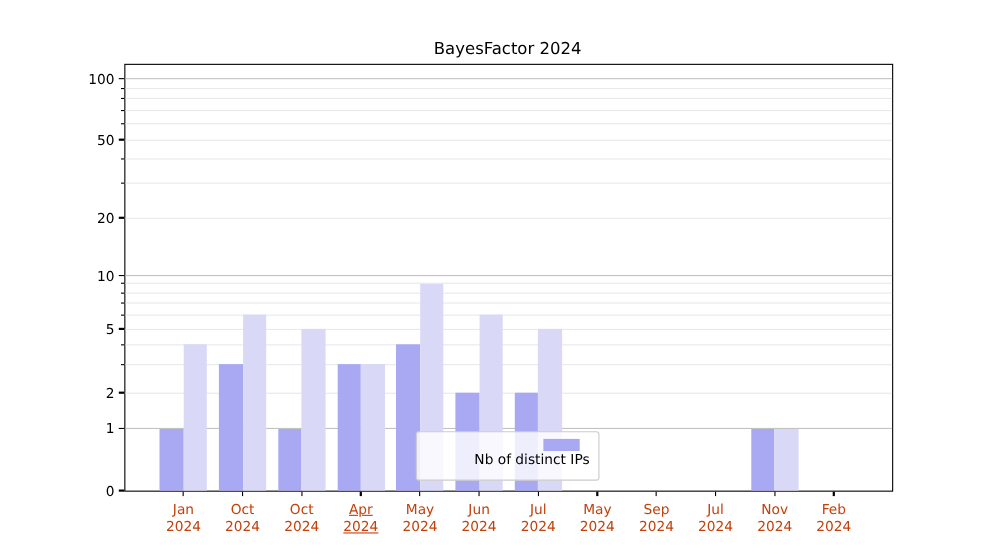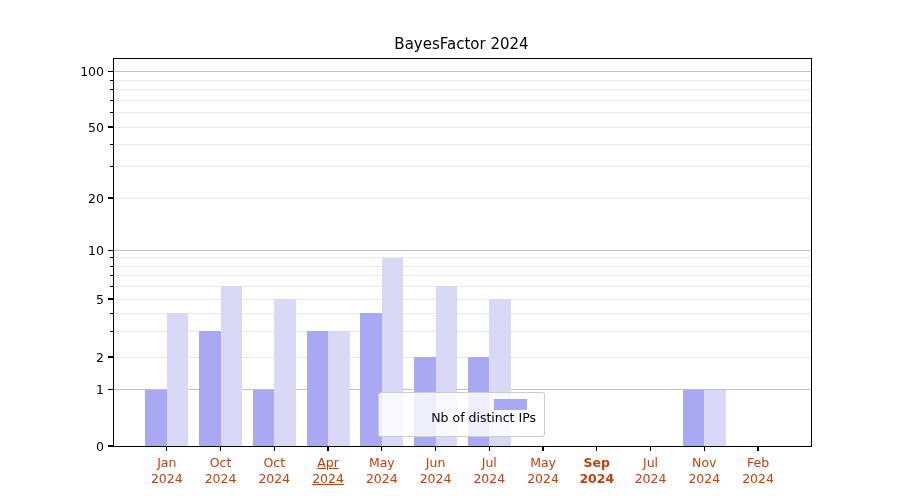--- a/index.html
+++ b/index.html
@@ -109,21 +109,21 @@
       <div class="xtick" style="left: 320.95px; top: 388.3px; height: 4px;"></div>
       <div class="xlab" style="left: 289.55px; top: 396px;">Jun
 2024</div>
       <div class="xtick" style="left: 374.7px; top: 388.3px; height: 4px;"></div>
       <div class="xlab" style="left: 343.3px; top: 396px;">Jul
 2024</div>
       <div class="xtick" style="left: 428.45px; top: 388.3px; height: 4px;"></div>
       <div class="xlab" style="left: 397.05px; top: 396px;">May
 2024</div>
       <div class="xtick" style="left: 482.2px; top: 388.3px; height: 4px;"></div>
-      <div class="xlab" style="left: 450.8px; top: 396px; font-weight: bold;">Sep
+      <div class="xlab" style="left: 450.8px; top: 396px;">Sep
 2024</div>
       <div class="xtick" style="left: 535.95px; top: 388.3px; height: 4px;"></div>
       <div class="xlab" style="left: 504.55px; top: 396px;">Jul
 2024</div>
       <div class="xtick" style="left: 589.7px; top: 388.3px; height: 4px;"></div>
       <div class="xlab" style="left: 558.3px; top: 396px;">Nov
 2024</div>
       <div class="xtick" style="left: 643.45px; top: 388.3px; height: 4px;"></div>
       <div class="xlab" style="left: 612.05px; top: 396px;">Feb
 2024</div>

